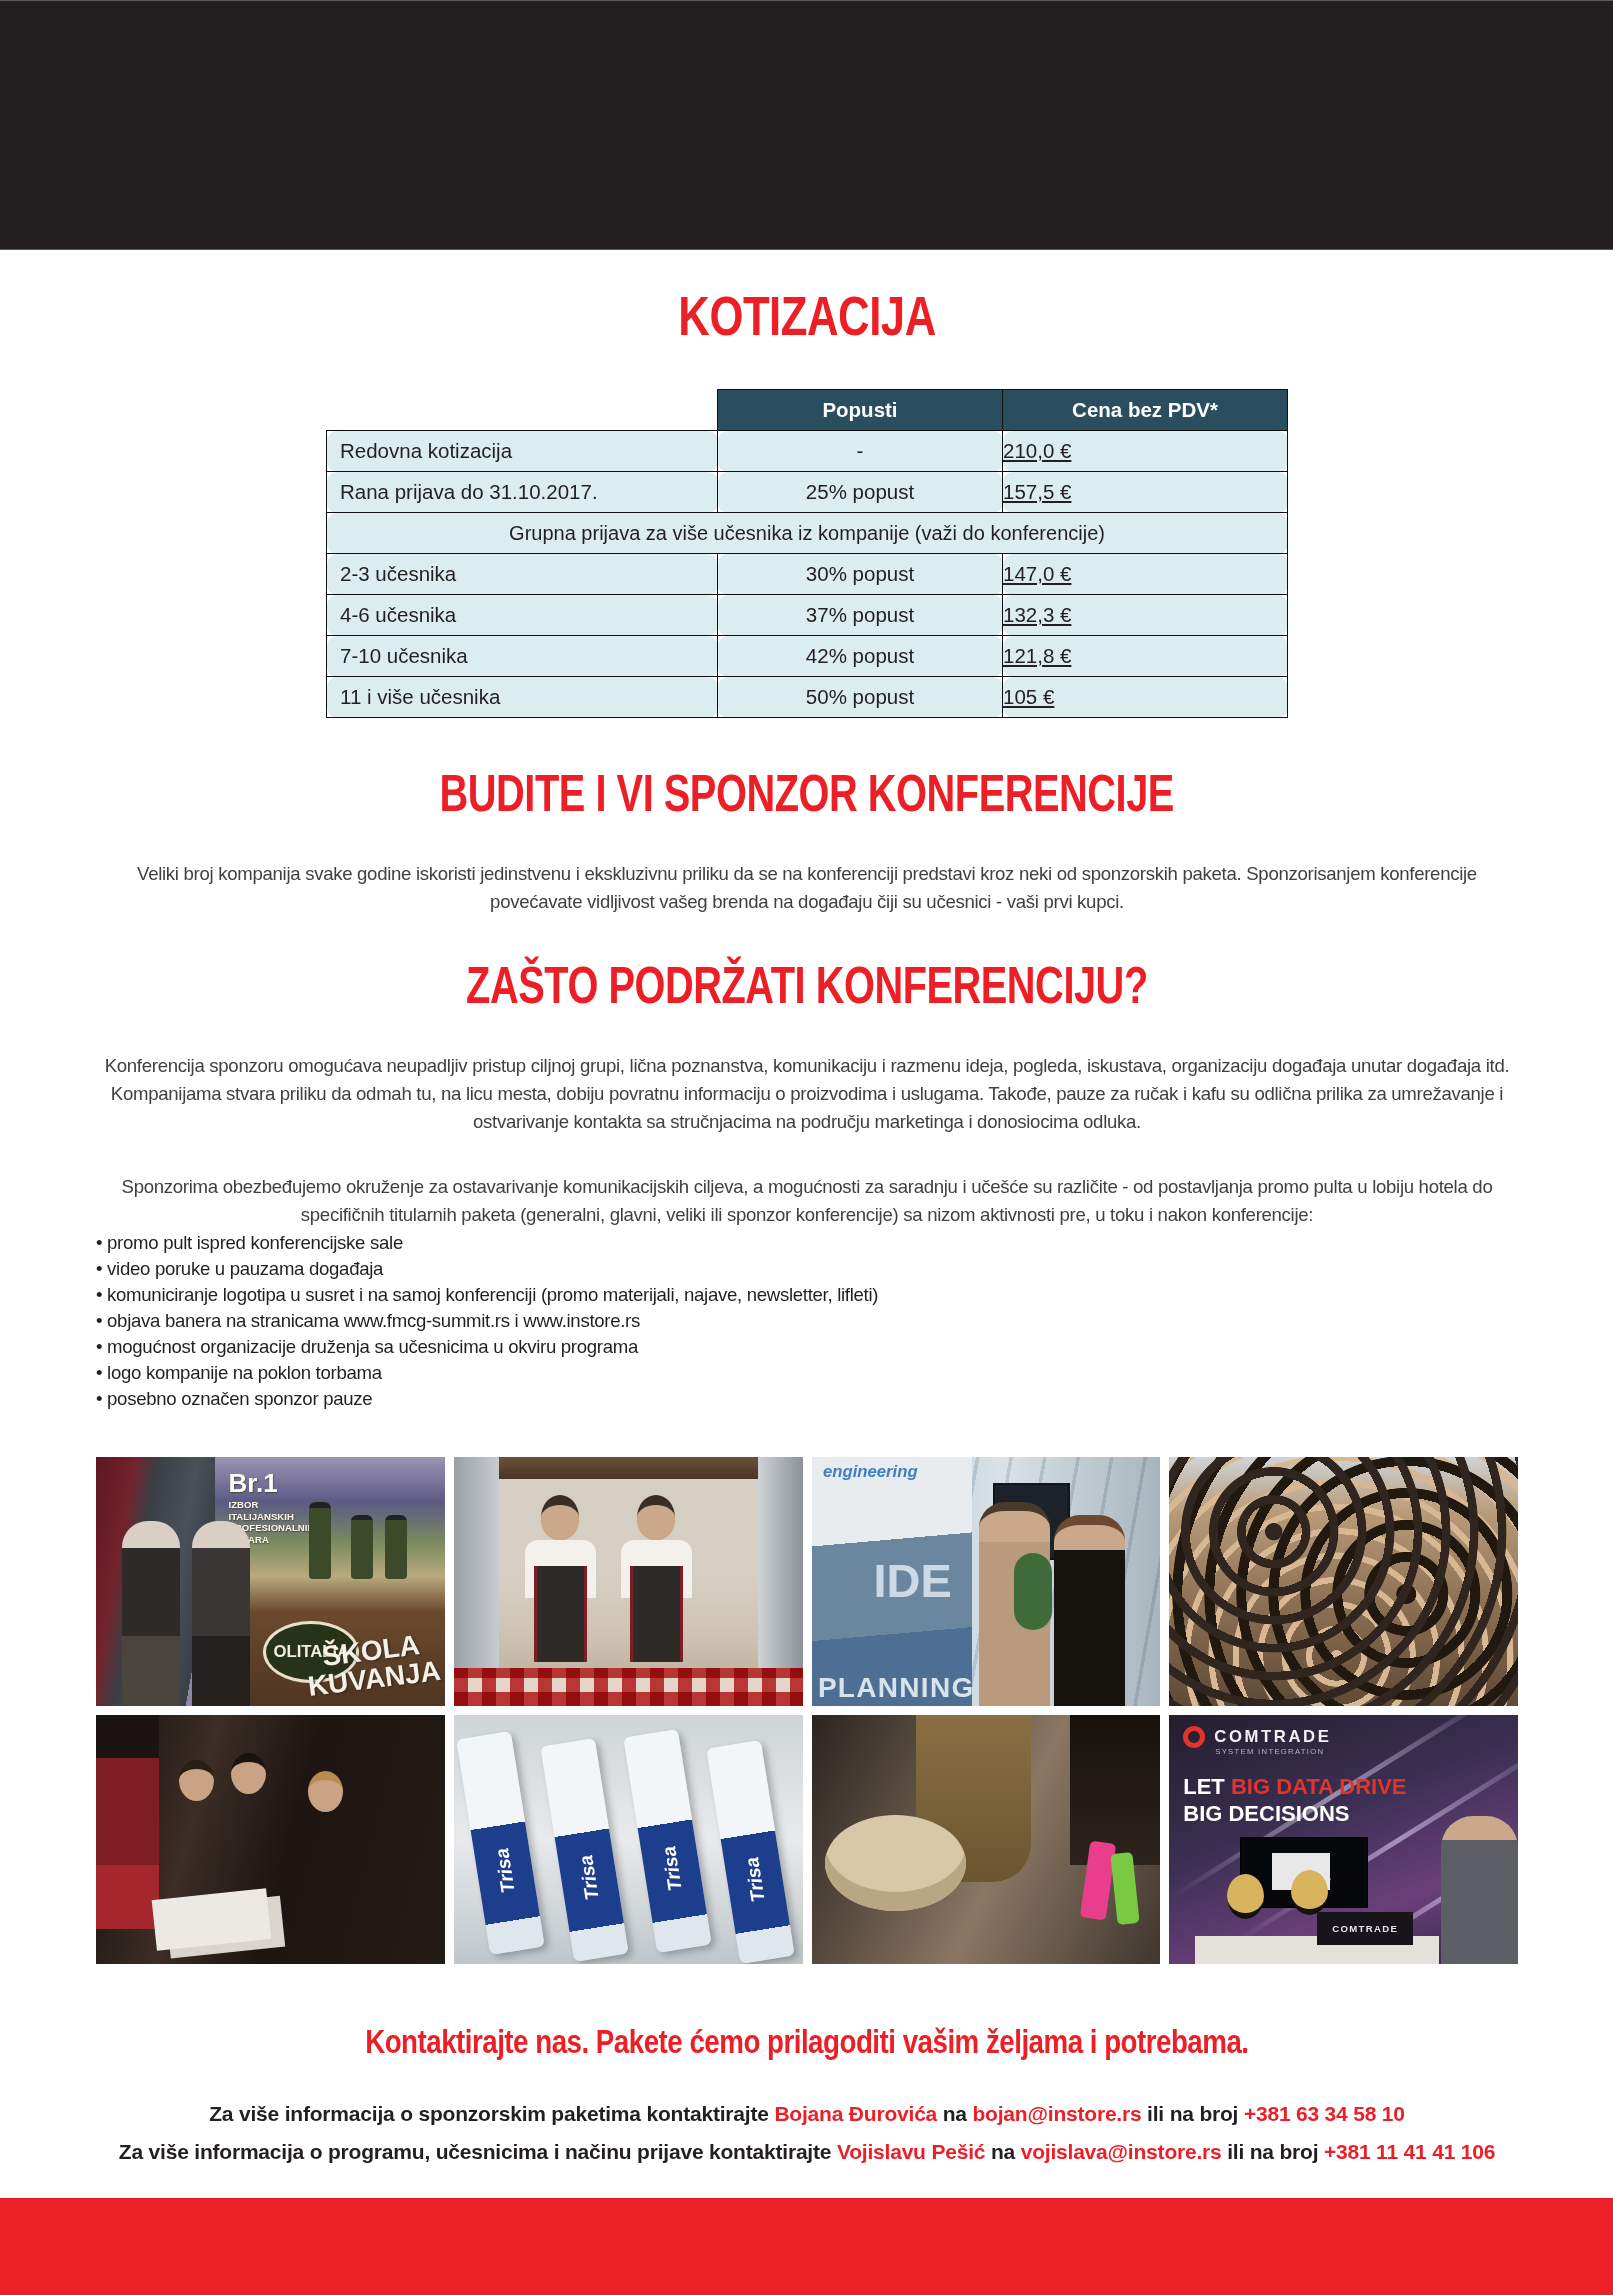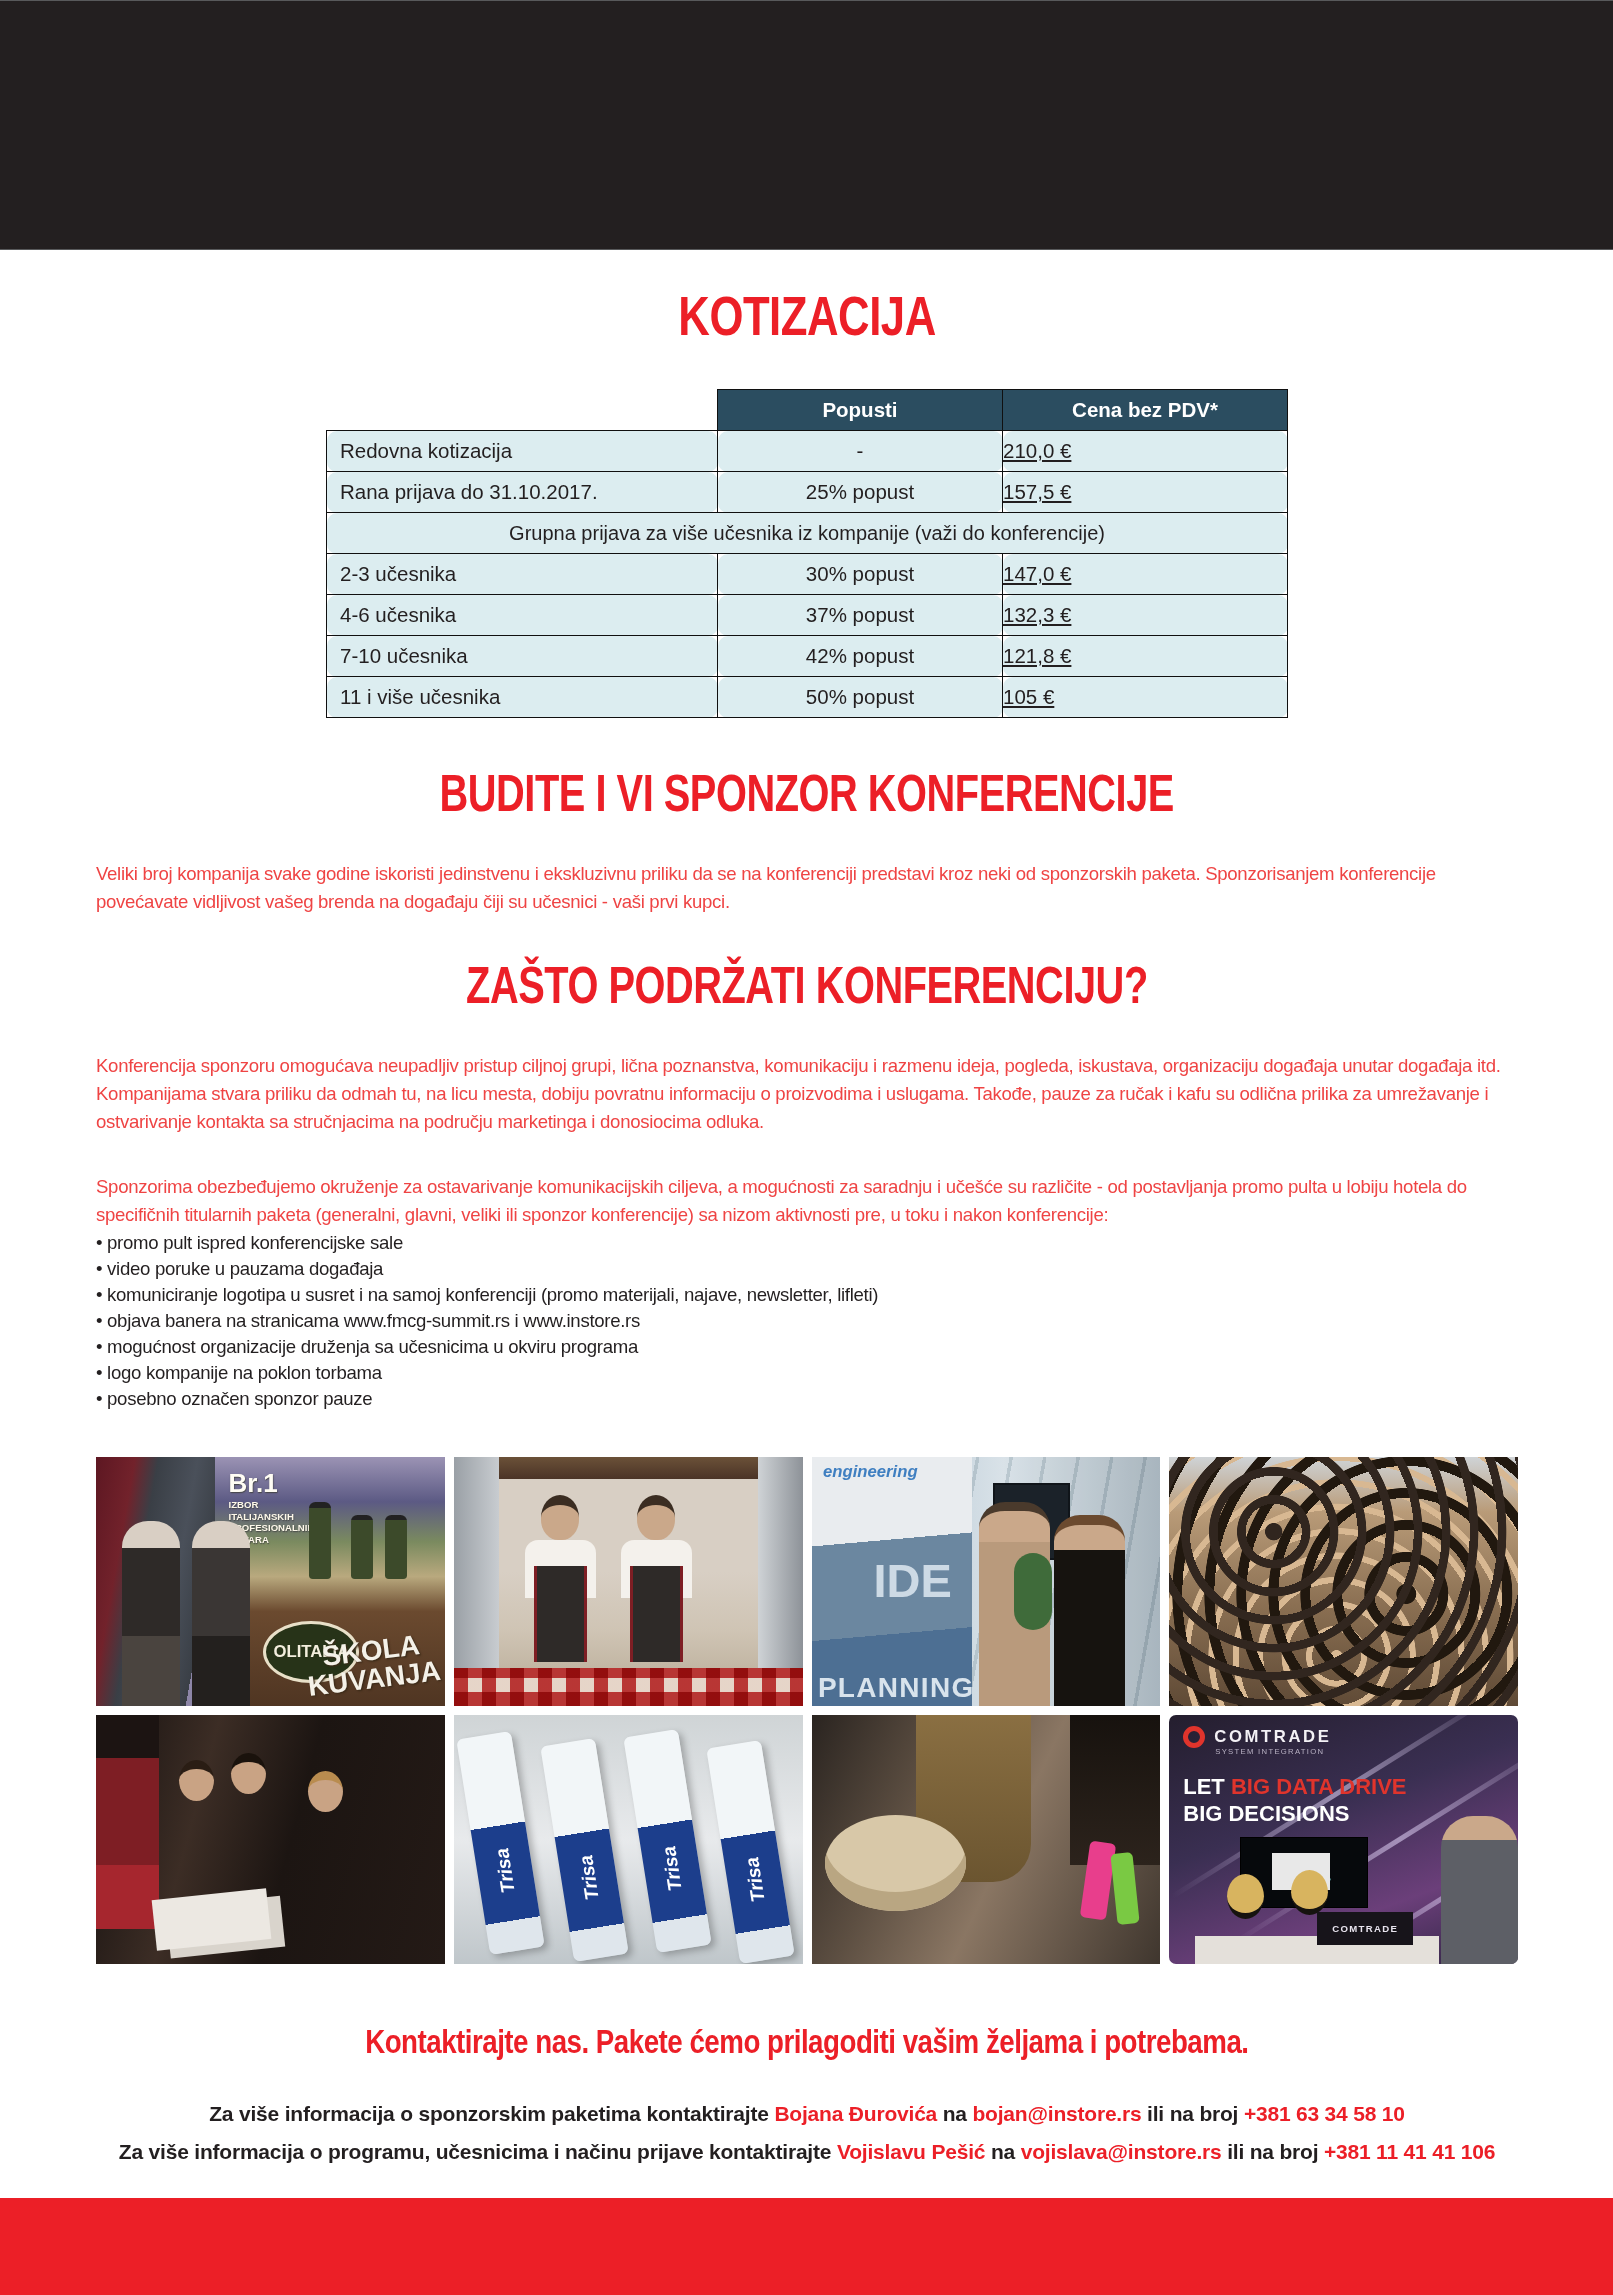--- a/index.html
+++ b/index.html
@@ -18,21 +18,21 @@
   .content { padding:0 96px; }
   .red-h { text-align:center; color:#ec1f27; font-weight:bold; white-space:nowrap; }
   .red-h .cond { display:inline-block; transform:scaleX(0.78); transform-origin:center; letter-spacing:-0.6px; }
   .h1 { margin-top:33px; font-size:56px; }
   .h2 { font-size:51px; }
   .h2.m1 { margin-top:46px; }
   .h2.m2 { margin-top:40px; }
   .h2.m3 { margin-top:42px; }
   .body-p {
     margin-top:37px; font-size:18.6px; line-height:28px; letter-spacing:-0.3px;
-    color:#ef4444; text-align:left;
+    color:#404040; text-align:center;
   }
   .bullets { margin-top:1.3px; list-style:none; }
   .bullets li { font-size:18.6px; line-height:26px; letter-spacing:-0.3px; }
   .bullets li::before { content:"• "; }
   
   .price-table {
     width:962px; margin:41px auto 0 auto; border-collapse:collapse;
     font-size:20.5px;
   }
   .price-table td, .price-table th { border:1.9px solid #101010; height:41px; }
@@ -118,21 +118,21 @@
   .p6 .tube span { position:absolute; left:50%; top:63%; transform:translate(-50%,-50%) rotate(-90deg);
     color:#ffffff; font-weight:bold; font-style:italic; font-size:19px; }
   
   .p7 { background:linear-gradient(115deg,#2a2420 0%,#5d4f42 30%,#8a7663 55%,#3f362e 100%); }
   .p7 .hat { left:4%; top:40%; width:141px; height:96px; border-radius:50%; background:#d8c8a8; box-shadow:inset 0 -19px 0 #b9a682; }
   .p7 .hair { left:30%; top:0; width:115px; height:167px; border-radius:0 0 38px 38px; background:linear-gradient(180deg,#8a6f42,#6b5530); }
   .p7 .pink { right:14%; bottom:18%; width:26px; height:77px; background:#e83e8c; border-radius:5.1px; transform:rotate(8deg); }
   .p7 .green { right:7%; bottom:16%; width:22px; height:71px; background:#7ac943; border-radius:5.1px; transform:rotate(-6deg); }
   .p7 .rack { right:0; top:0; width:26%; height:60%; background:linear-gradient(180deg,#17120e,#2c231c); }
   
-  .p8 { background:linear-gradient(160deg,#241e2e 0%,#3a2f52 40%,#6b3f7a 72%,#2c2340 100%);border-radius:7px; }
+  .p8 { background:linear-gradient(160deg,#241e2e 0%,#3a2f52 40%,#6b3f7a 72%,#2c2340 100%); }
   .p8 .beam { width:385px; height:5.1px; background:linear-gradient(90deg,rgba(255,255,255,0),rgba(233,220,255,.55),rgba(255,255,255,0)); transform:rotate(-32deg); }
   .p8 .b1 { left:38px; top:122px; } .p8 .b2 { left:103px; top:167px; } .p8 .b3 { left:-26px; top:77px; }
   .p8 .ring { left:14px; top:10.3px; width:22px; height:22px; border-radius:50%; border:5.8px solid #e0342c; }
   .p8 .brand { left:45px; top:11.5px; color:#f3f1f5; font-weight:bold; font-size:16.7px; letter-spacing:2.6px; }
   .p8 .brand-sub { left:46px; top:32px; color:#b9b2c4; font-size:7.7px; letter-spacing:1.3px; }
   .p8 .sl1 { left:14px; top:59px; color:#ffffff; font-weight:bold; font-size:22px; }
   .p8 .sl1 b { color:#e0342c; }
   .p8 .sl2 { left:14px; top:86px; color:#ffffff; font-weight:bold; font-size:22px; }
   .p8 .screen { left:71px; top:122px; width:128px; height:71px; background:
       radial-gradient(circle at 30% 40%, rgba(120,220,220,.5) 0 1.3px, rgba(0,0,0,0) 1.9px) ,

